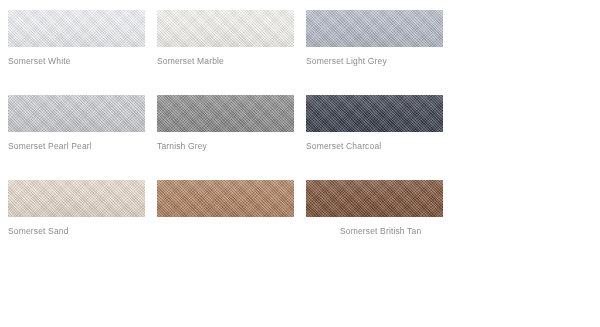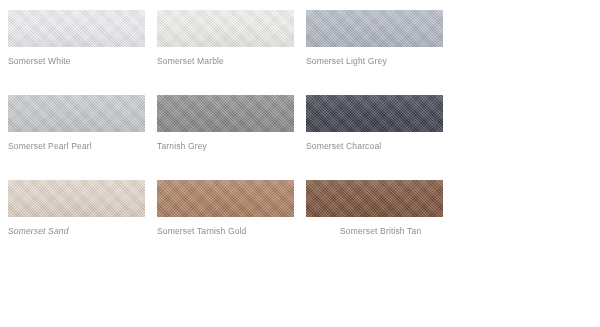--- a/index.html
+++ b/index.html
@@ -103,23 +103,22 @@
     <div class="swatch-cell">
       <div class="swatch-chip" style="background-color: rgb(139, 139, 139);"></div>
       <div class="swatch-label" style="color: rgb(141, 141, 141);">Tarnish Grey</div>
     </div>
     <div class="swatch-cell">
       <div class="swatch-chip" style="background-color: rgb(58, 63, 76);"></div>
       <div class="swatch-label" style="color: rgb(141, 141, 141);">Somerset Charcoal</div>
     </div>
     <div class="swatch-cell">
       <div class="swatch-chip" style="background-color: rgb(228, 216, 203);"></div>
-      <div class="swatch-label" style="color: rgb(141, 141, 141); font-style: italic;">Somerset Sand</div>
+      <div class="swatch-label" style="color: rgb(141, 141, 141);">Somerset Sand</div>
     </div>
     <div class="swatch-cell">
       <div class="swatch-chip" style="background-color: rgb(173, 127, 95);"></div>
-      <div class="swatch-label" style="color: rgb(141, 141, 141);">Somerset Tarnish Gold</div>
     </div>
     <div class="swatch-cell">
       <div class="swatch-chip" style="background-color: rgb(122, 79, 55);"></div>
       <div class="swatch-label" style="color: rgb(141, 141, 141); margin-left: 34px;">Somerset British Tan</div>
     </div>
   </div>
 
 </body></html>

